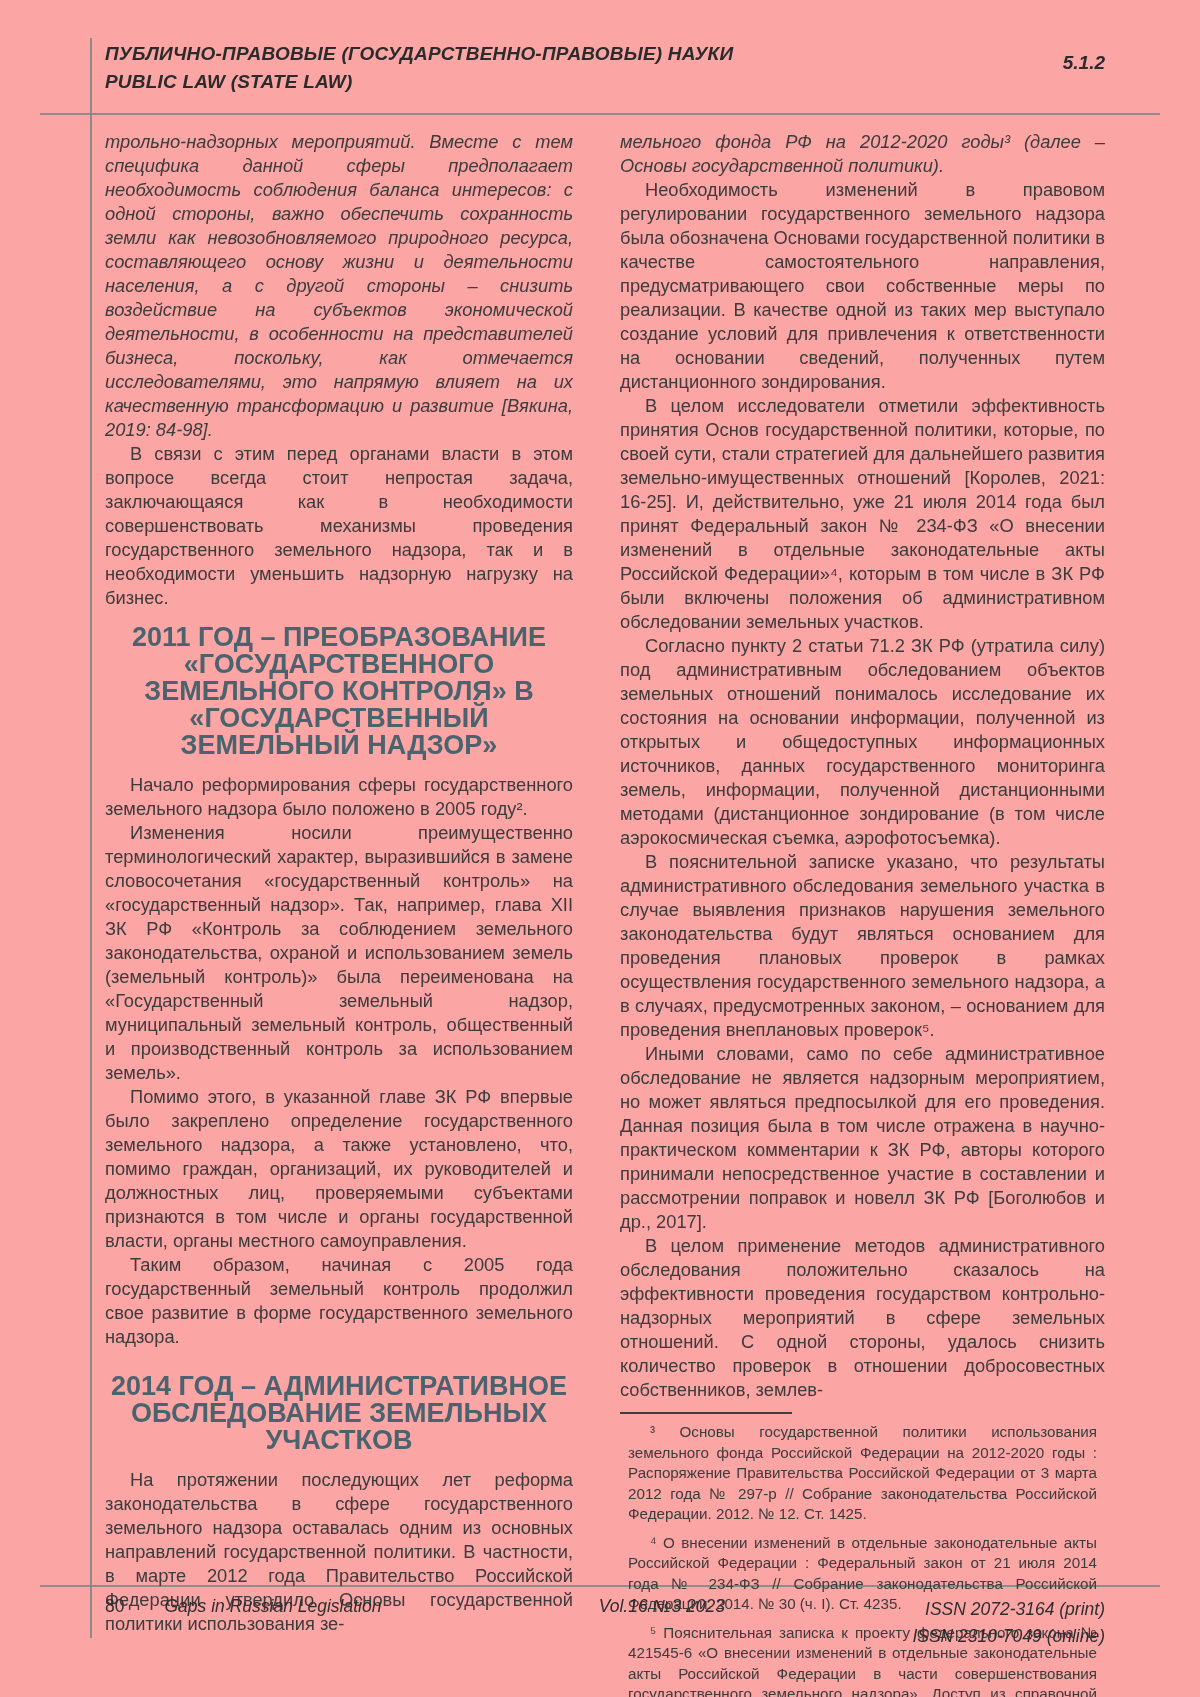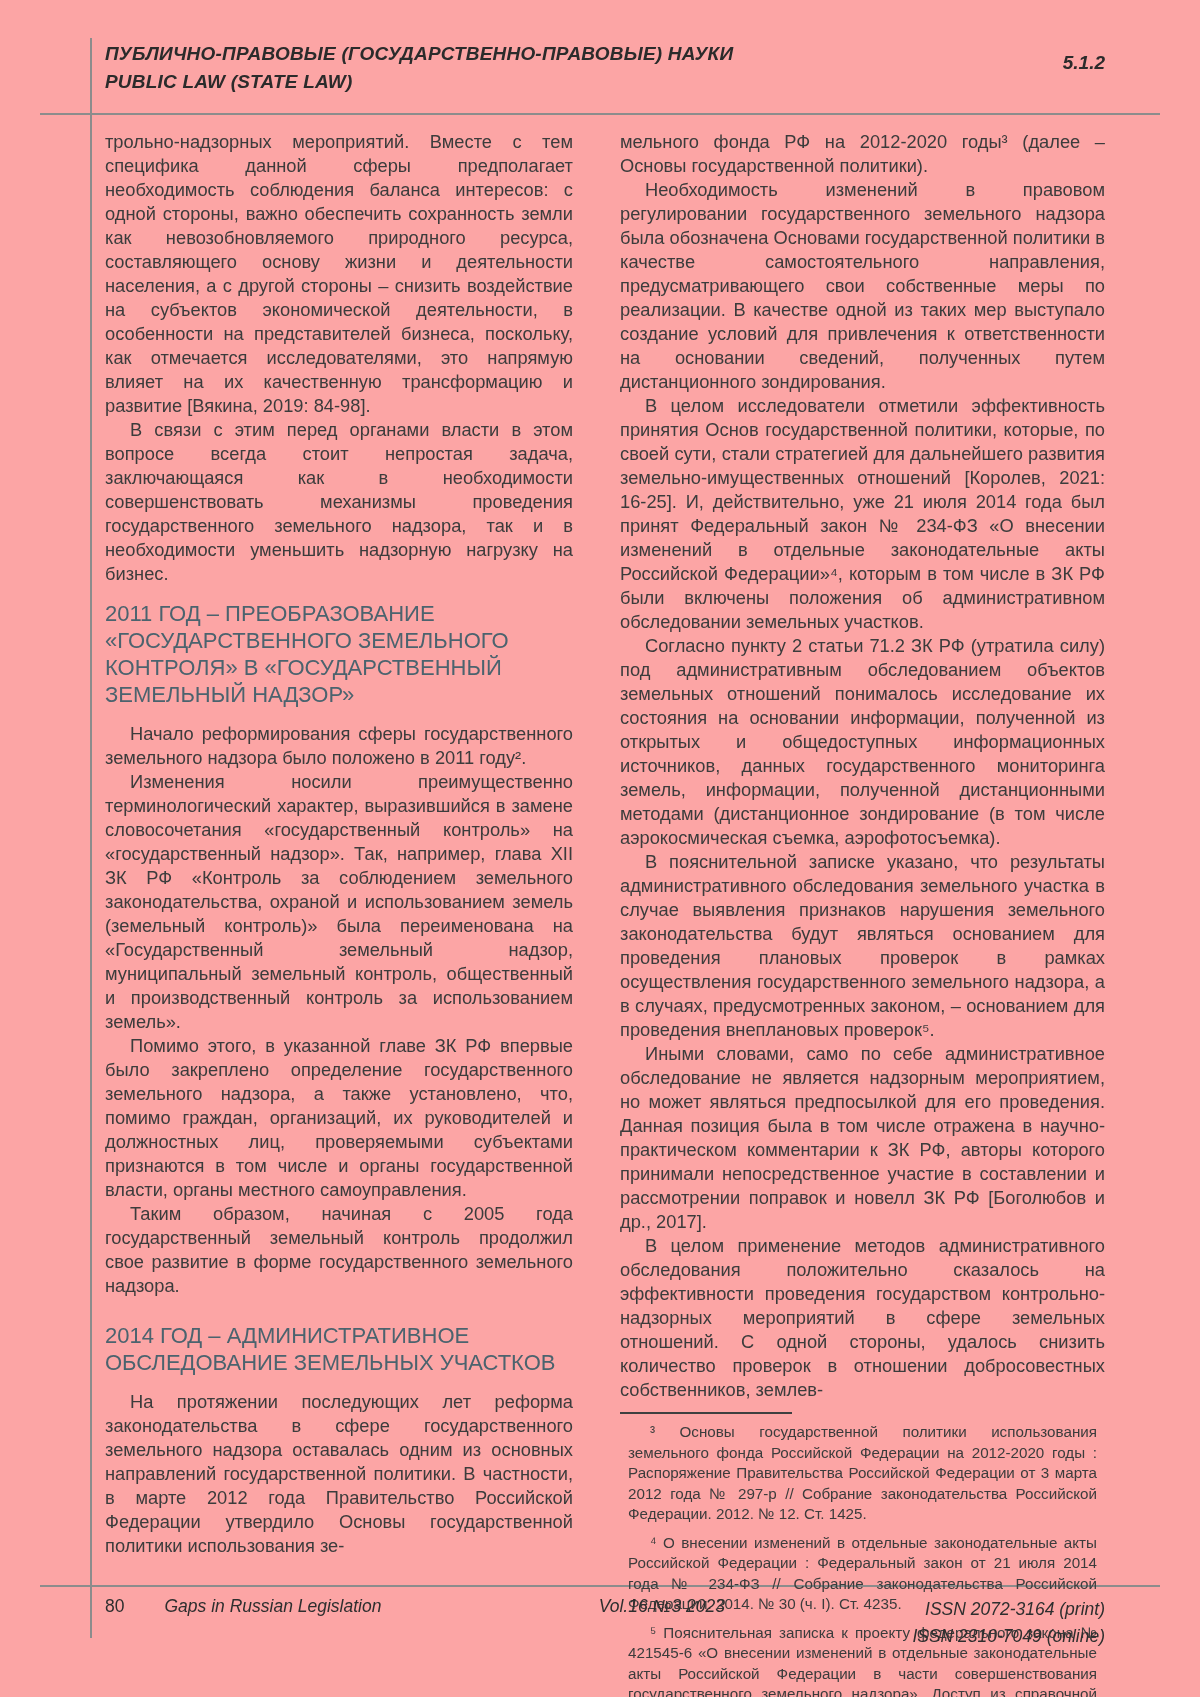--- a/index.html
+++ b/index.html
@@ -26,27 +26,27 @@
   .col{display:flex;flex-direction:column;}
   .col-left{width:468px;}
   .col-right{width:485px;}
   .col p{
     margin:0;
     font-size:18.3px;line-height:24px;
     text-align:justify;
     text-indent:25px;
     color:#3c3c3c;
   }
-  .col p.noindent{text-indent:0;}
+  .col p.noindent{text-indent:0;font-style:italic;}
   .col h2{
     margin:14px 0 14px 0;
-    font-size:22px;line-height:27px;
-    font-weight:normal;
+    font-size:27px;line-height:27px;
+    font-weight:bold;
     color:#4b636e;
-    text-align:left;
+    text-align:center;
   }
   .col h2.gap-top{margin-top:24px;}
   .footnotes{margin-top:10px;}
   .fn-sep{width:172px;border-top:2px solid #3f3f3f;margin-bottom:7px;}
   .footnotes p{
     font-size:15.2px;line-height:20.5px;
     text-align:justify;text-indent:22px;
     color:#3c3c3c;margin:8px;
   }
 
@@ -74,21 +74,21 @@
     </div>
     <div class="hdr-code">5.1.2</div>
   </div>
 
   <div class="content">
 
     <div class="col col-left">
       <p class="noindent">трольно-надзорных мероприятий. Вместе с тем специфика данной сферы предполагает необходимость соблюдения баланса интересов: с одной стороны, важно обеспечить сохранность земли как невозобновляемого природного ресурса, составляющего основу жизни и деятельности населения, а с другой стороны – снизить воздействие на субъектов экономической деятельности, в особенности на представителей бизнеса, поскольку, как отмечается исследователями, это напрямую влияет на их качественную трансформацию и развитие [Вякина, 2019: 84-98].</p>
       <p>В связи с этим перед органами власти в этом вопросе всегда стоит непростая задача, заключающаяся как в необходимости совершенствовать механизмы проведения государственного земельного надзора, так и в необходимости уменьшить надзорную нагрузку на бизнес.</p>
       <h2>2011 ГОД – ПРЕОБРАЗОВАНИЕ «ГОСУДАРСТВЕННОГО ЗЕМЕЛЬНОГО КОНТРОЛЯ» В «ГОСУДАРСТВЕННЫЙ ЗЕМЕЛЬНЫЙ НАДЗОР»</h2>
-      <p>Начало реформирования сферы государственного земельного надзора было положено в 2011 году².</p>
+      <p>Начало реформирования сферы государственного земельного надзора было положено в 2005 году².</p>
       <p>Изменения носили преимущественно терминологический характер, выразившийся в замене словосочетания «государственный контроль» на «государственный надзор». Так, например, глава XII ЗК РФ «Контроль за соблюдением земельного законодательства, охраной и использованием земель (земельный контроль)» была переименована на «Государственный земельный надзор, муниципальный земельный контроль, общественный и производственный контроль за использованием земель».</p>
       <p>Помимо этого, в указанной главе ЗК РФ впервые было закреплено определение государственного земельного надзора, а также установлено, что, помимо граждан, организаций, их руководителей и должностных лиц, проверяемыми субъектами признаются в том числе и органы государственной власти, органы местного самоуправления.</p>
       <p>Таким образом, начиная с 2005 года государственный земельный контроль продолжил свое развитие в форме государственного земельного надзора.</p>
       <h2 class="gap-top">2014 ГОД – АДМИНИСТРАТИВНОЕ ОБСЛЕДОВАНИЕ ЗЕМЕЛЬНЫХ УЧАСТКОВ</h2>
       <p>На протяжении последующих лет реформа законодательства в сфере государственного земельного надзора оставалась одним из основных направлений государственной политики. В частности, в марте 2012 года Правительство Российской Федерации утвердило Основы государственной политики использования зе-</p>
 
     </div>
 
     <div class="col col-right">
       <p class="noindent">мельного фонда РФ на 2012-2020 годы³ (далее – Основы государственной политики).</p>

